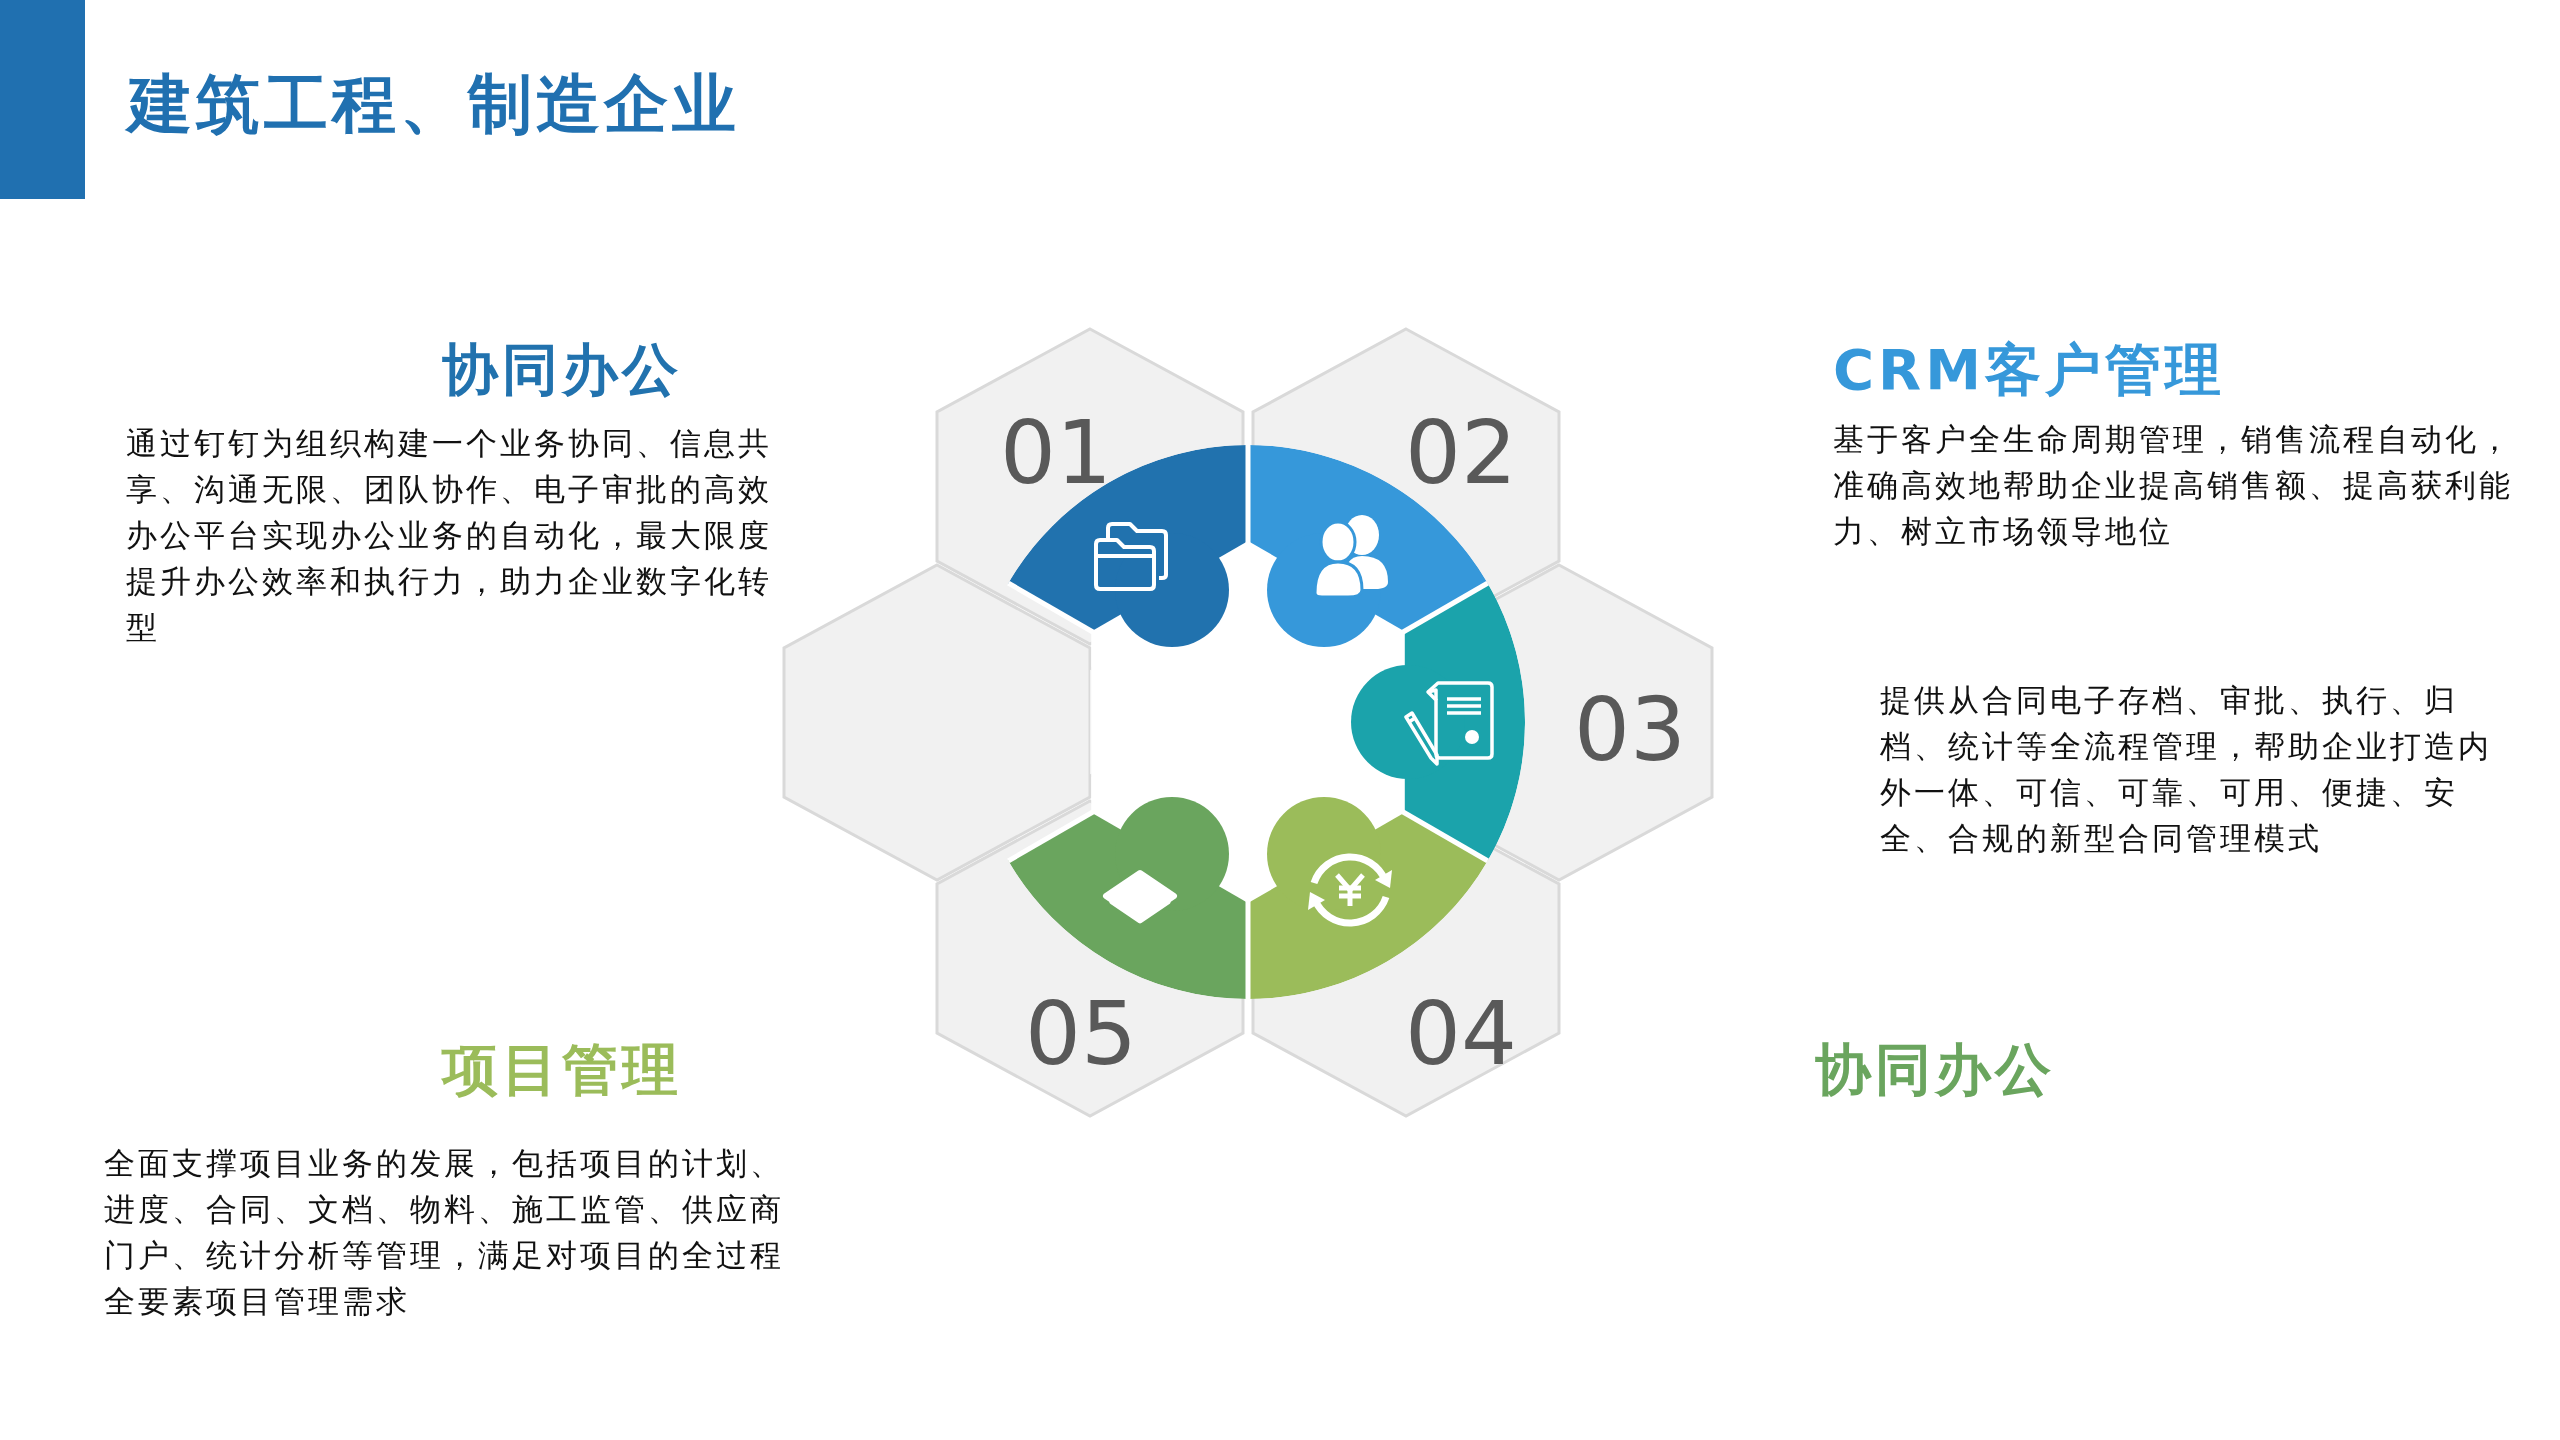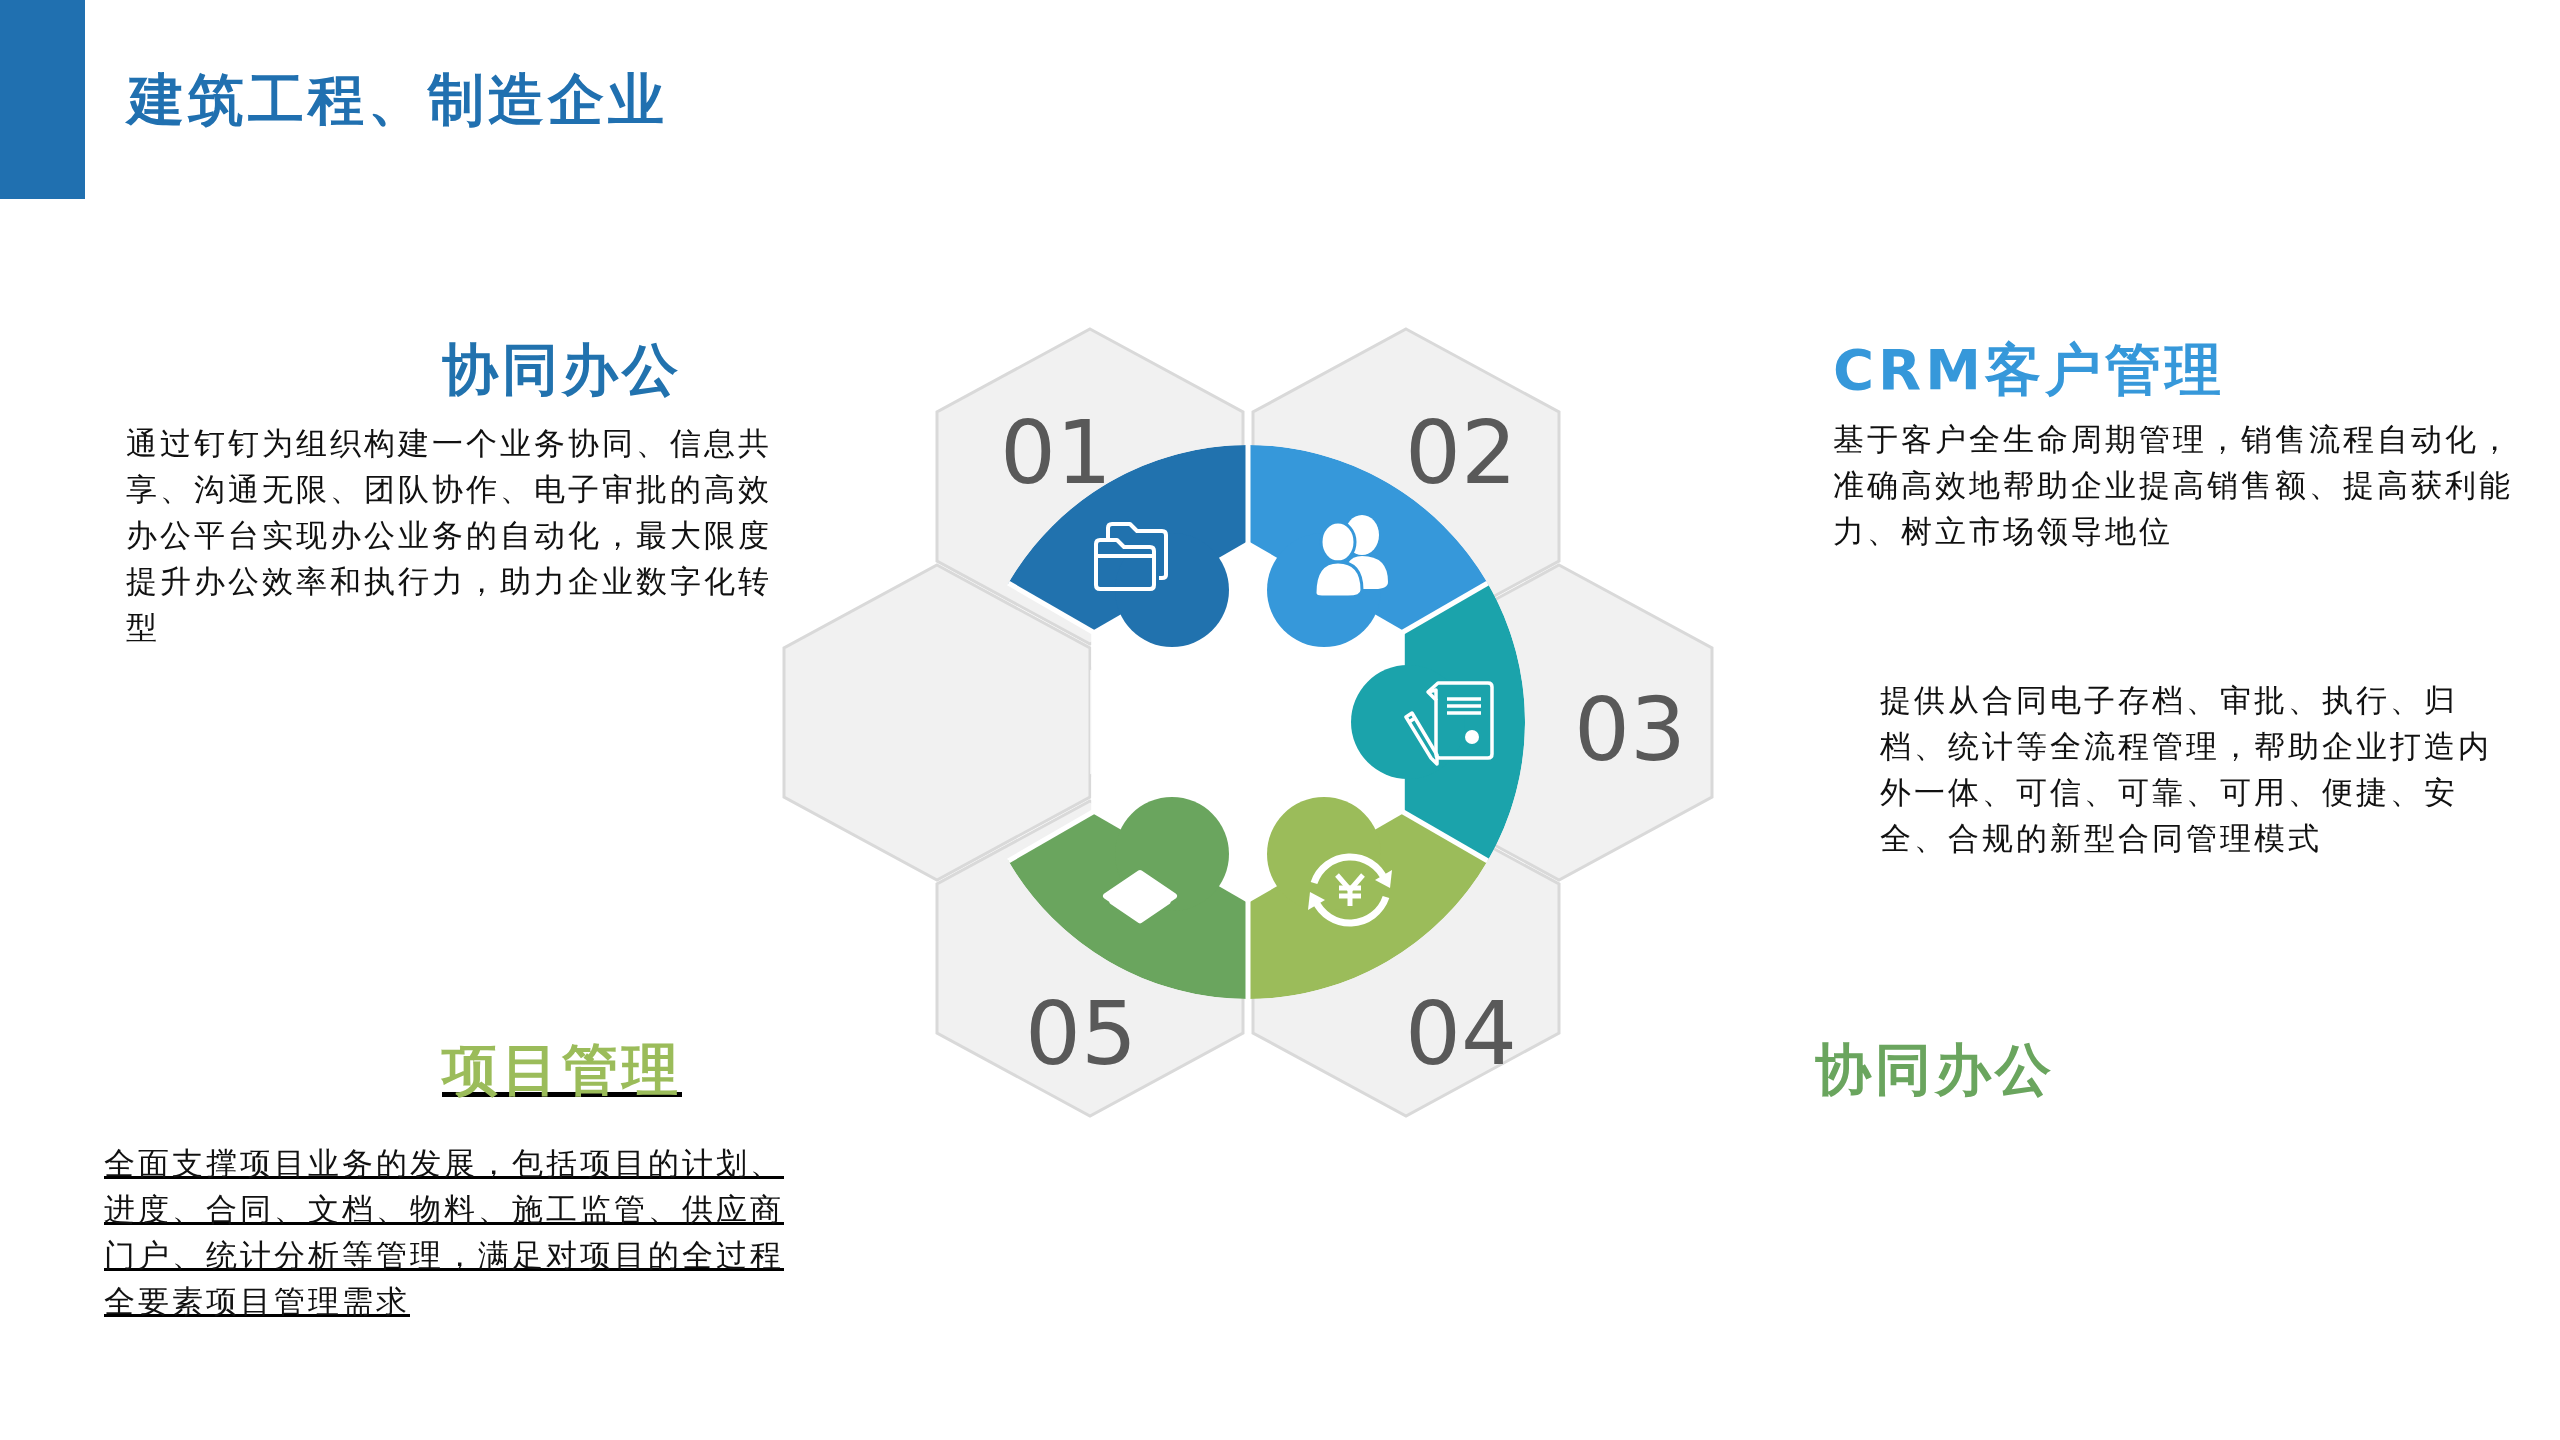--- a/index.html
+++ b/index.html
@@ -4,21 +4,21 @@
 <style>
   html, body { margin: 0; padding: 0; }
   body {
     width: 2560px; height: 1440px; position: relative; overflow: hidden;
     background: #ffffff;
     font-family: "DejaVu Sans", "Liberation Sans", sans-serif;
   }
   .title-bar { position: absolute; left: 0; top: 0; width: 85px; height: 199px; background: #2070B0; }
   .page-title {
     position: absolute; left: 128px; top: 66px;
-    font-size: 56px; font-weight: bold; color: #2070B0; letter-spacing: 4px;
+    font-size: 64px; font-weight: bold; color: #2070B0; letter-spacing: 4px;
     line-height: 1.2; white-space: nowrap;
   }
   .block { position: absolute; }
   .block h2 {
     margin: 0; font-size: 56px; font-weight: bold; line-height: 60px; letter-spacing: 4px; white-space: nowrap;
   }
   .block p {
     margin: 0; font-size: 31px; line-height: 46px; color: #111111; letter-spacing: 3px;
   }
   #diagram { position: absolute; left: 0; top: 0; }
@@ -142,20 +142,20 @@
 
 <div class="block" style="left:1833px; top:340px; width:680px;">
   <h2 style="color:#3698DA;">CRM客户管理</h2>
   <p style="margin-top:16px;">基于客户全生命周期管理，销售流程自动化，准确高效地帮助企业提高销售额、提高获利能力、树立市场领导地位</p>
 </div>
 
 <div class="block" style="left:1880px; top:655px; width:640px;">
   <p style="margin-top:22px;">提供从合同电子存档、审批、执行、归档、统计等全流程管理，帮助企业打造内外一体、可信、可靠、可用、便捷、安全、合规的新型合同管理模式</p>
 </div>
 
-<div class="block" style="left:104px; top:1040px; width:690px;text-decoration:underline;">
+<div class="block" style="left:104px; top:1040px; width:690px;">
   <h2 style="color:#9BBC5A; padding-left:338px;">项目管理</h2>
   <p style="margin-top:40px;">全面支撑项目业务的发展，包括项目的计划、进度、合同、文档、物料、施工监管、供应商门户、统计分析等管理，满足对项目的全过程全要素项目管理需求</p>
 </div>
 
 <div class="block" style="left:1815px; top:1040px; width:680px;">
   <h2 style="color:#6AA55E;">协同办公</h2>
 </div>
 
 </body></html>

